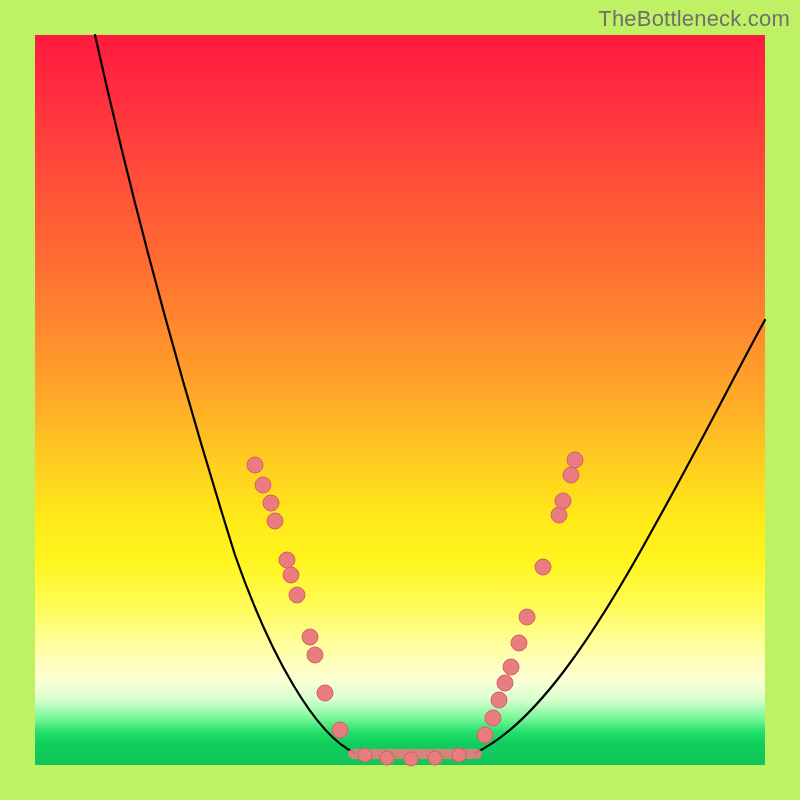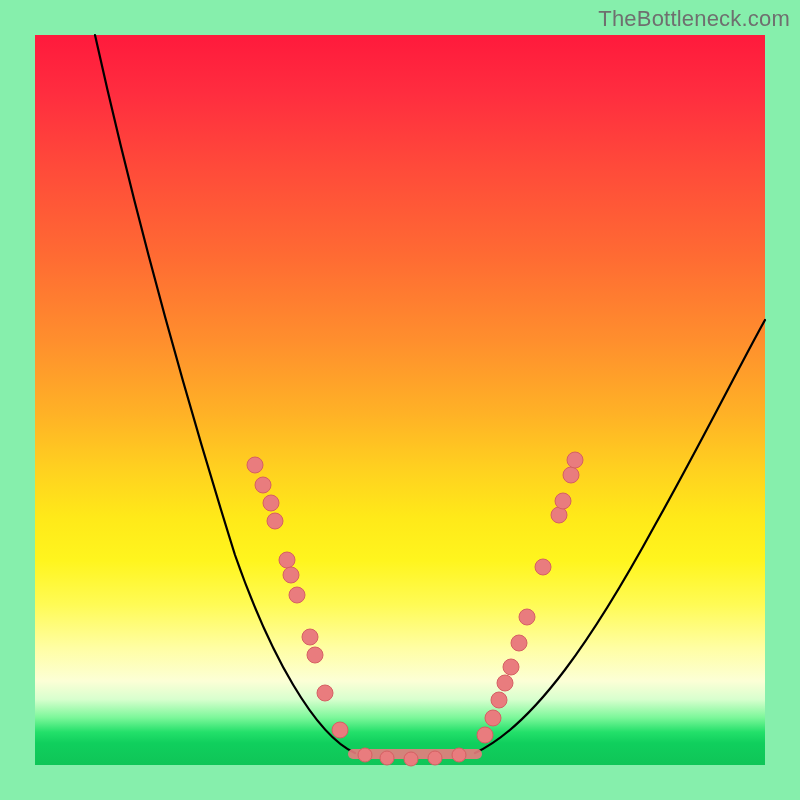--- a/index.html
+++ b/index.html
@@ -10,21 +10,21 @@
     background: #000;
     overflow: hidden;
     font-family: Arial, Helvetica, sans-serif;
   }
   .frame {
     position: absolute;
     left: 0;
     top: 0;
     width: 800px;
     height: 800px;
-    background: #86efac;
+    background: #bef264;
   }
   .plot {
     position: absolute;
     left: 35px;
     top: 35px;
     width: 730px;
     height: 730px;
     
     background: linear-gradient(
       to bottom,

